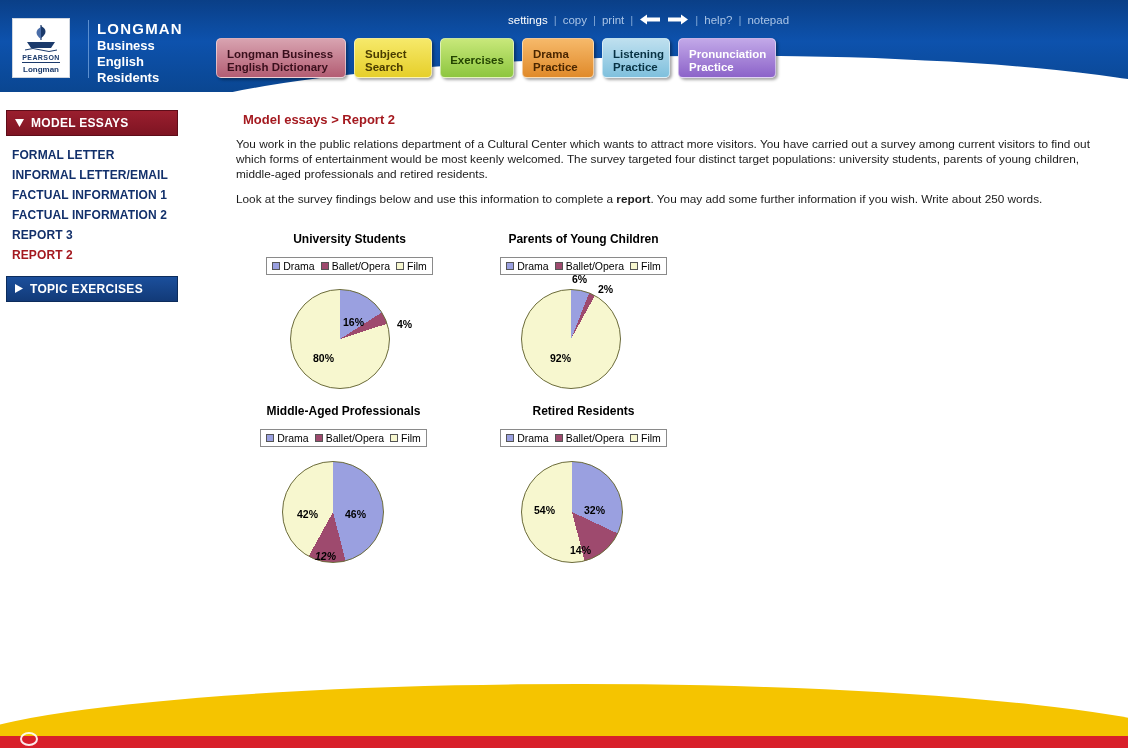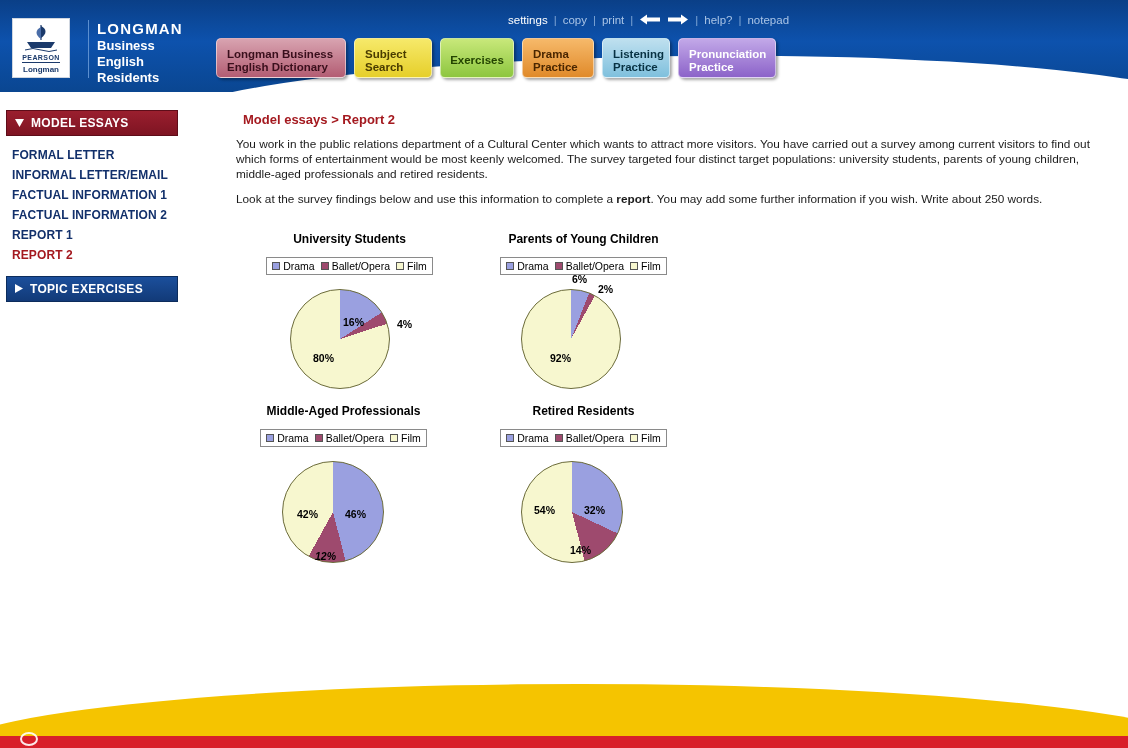--- a/index.html
+++ b/index.html
@@ -230,21 +230,21 @@
     <div class="side-item">
       <span>INFORMAL LETTER/EMAIL</span>
     </div>
     <div class="side-item">
       <span>FACTUAL INFORMATION 1</span>
     </div>
     <div class="side-item">
       <span>FACTUAL INFORMATION 2</span>
     </div>
     <div class="side-item">
-      <span>REPORT 1</span>
+      <span>REPORT 3</span>
     </div>
     <div class="side-item sel">
       <span>REPORT 2</span>
     </div>
 
     <div style="height:14px"></div>
 
     <div class="side-bar-head">
       <span class="tri">
         <svg width="8" height="9" viewBox="0 0 8 9">

